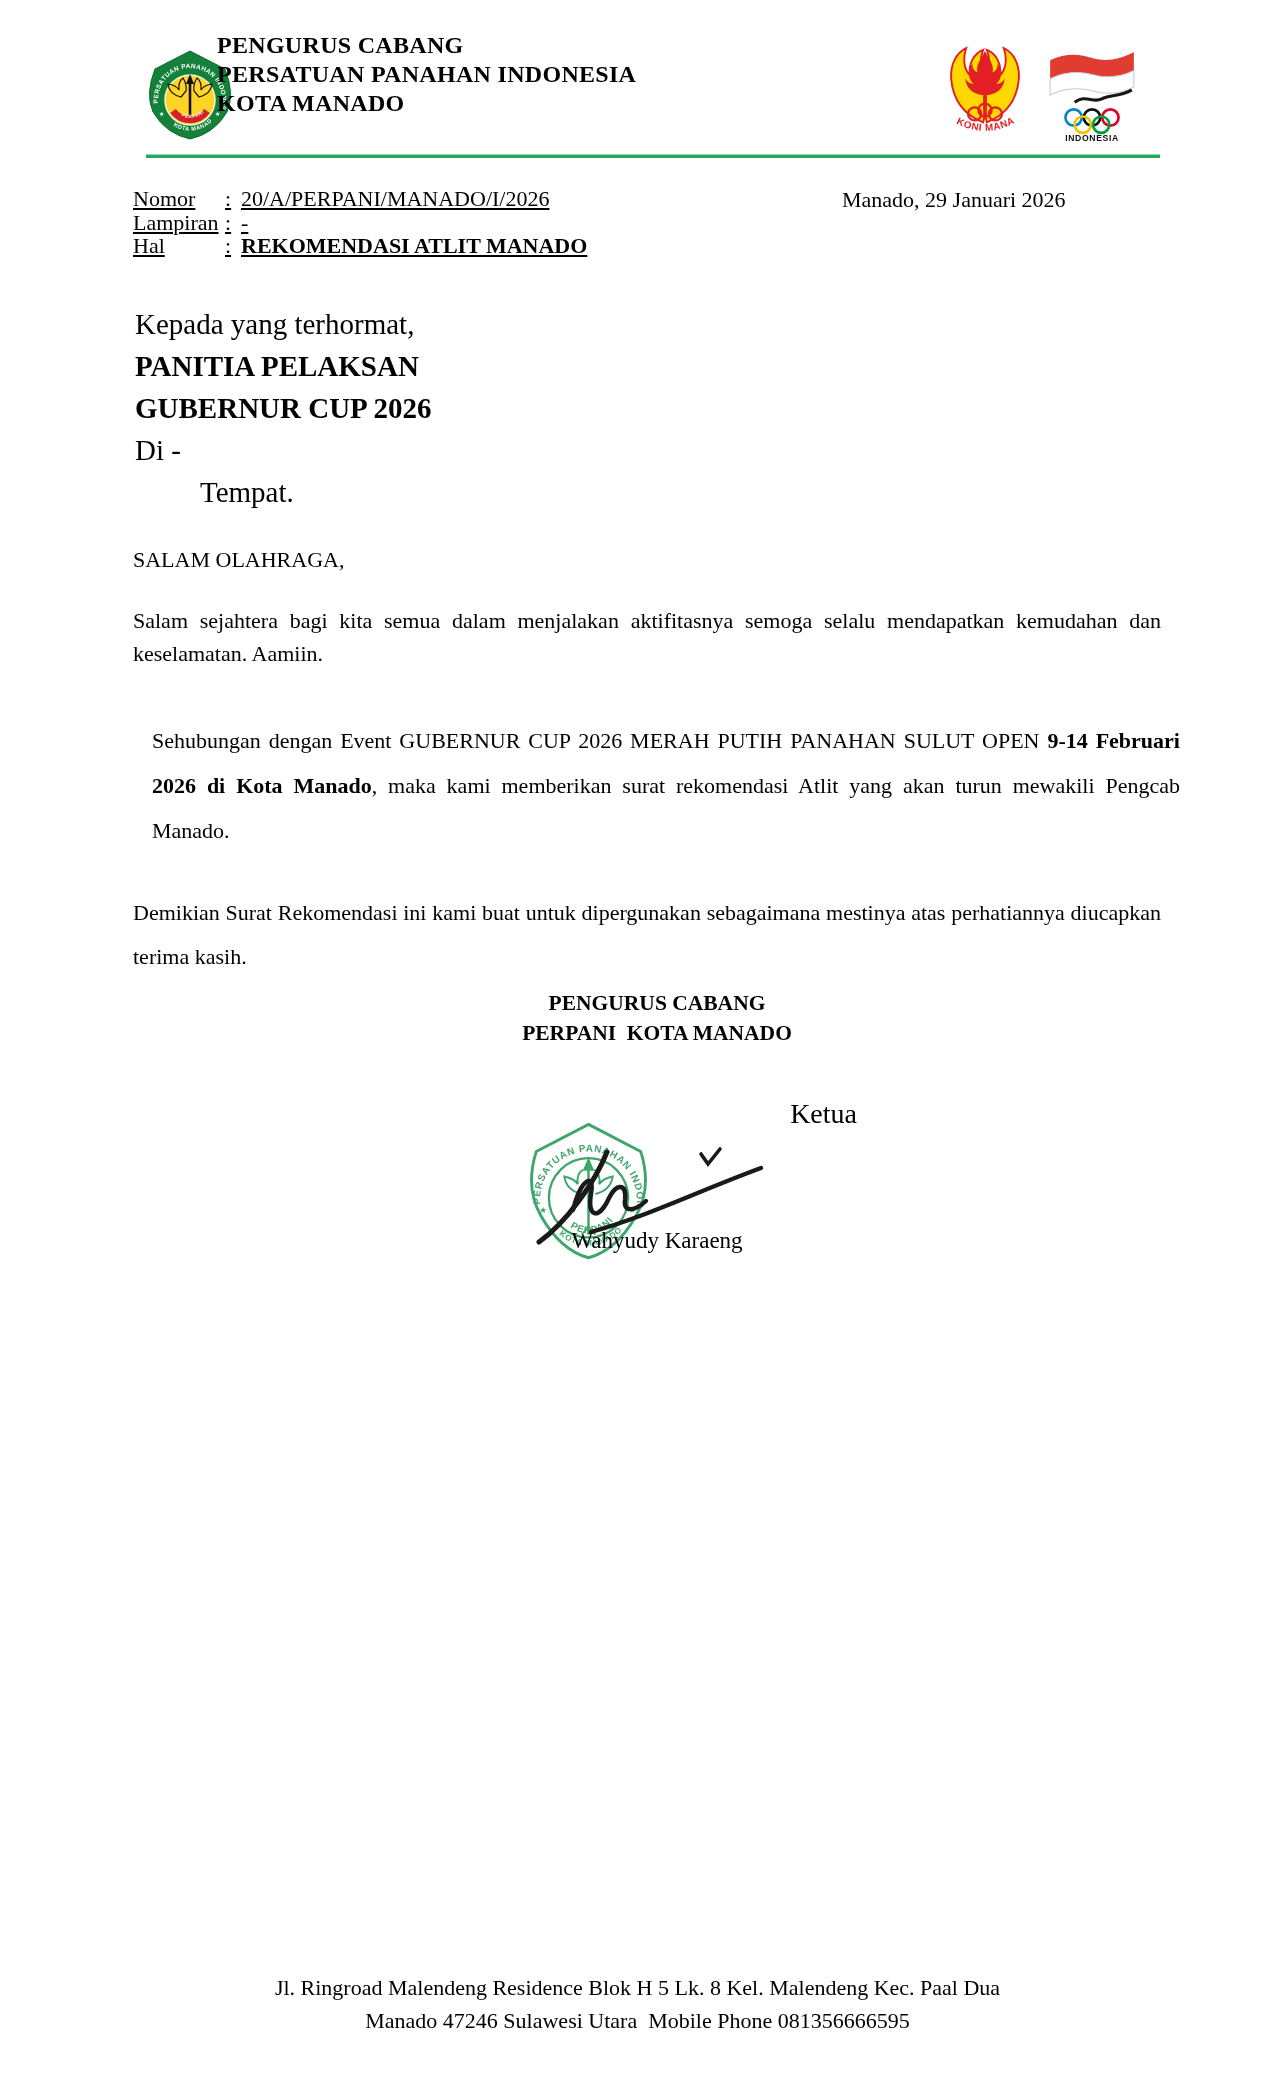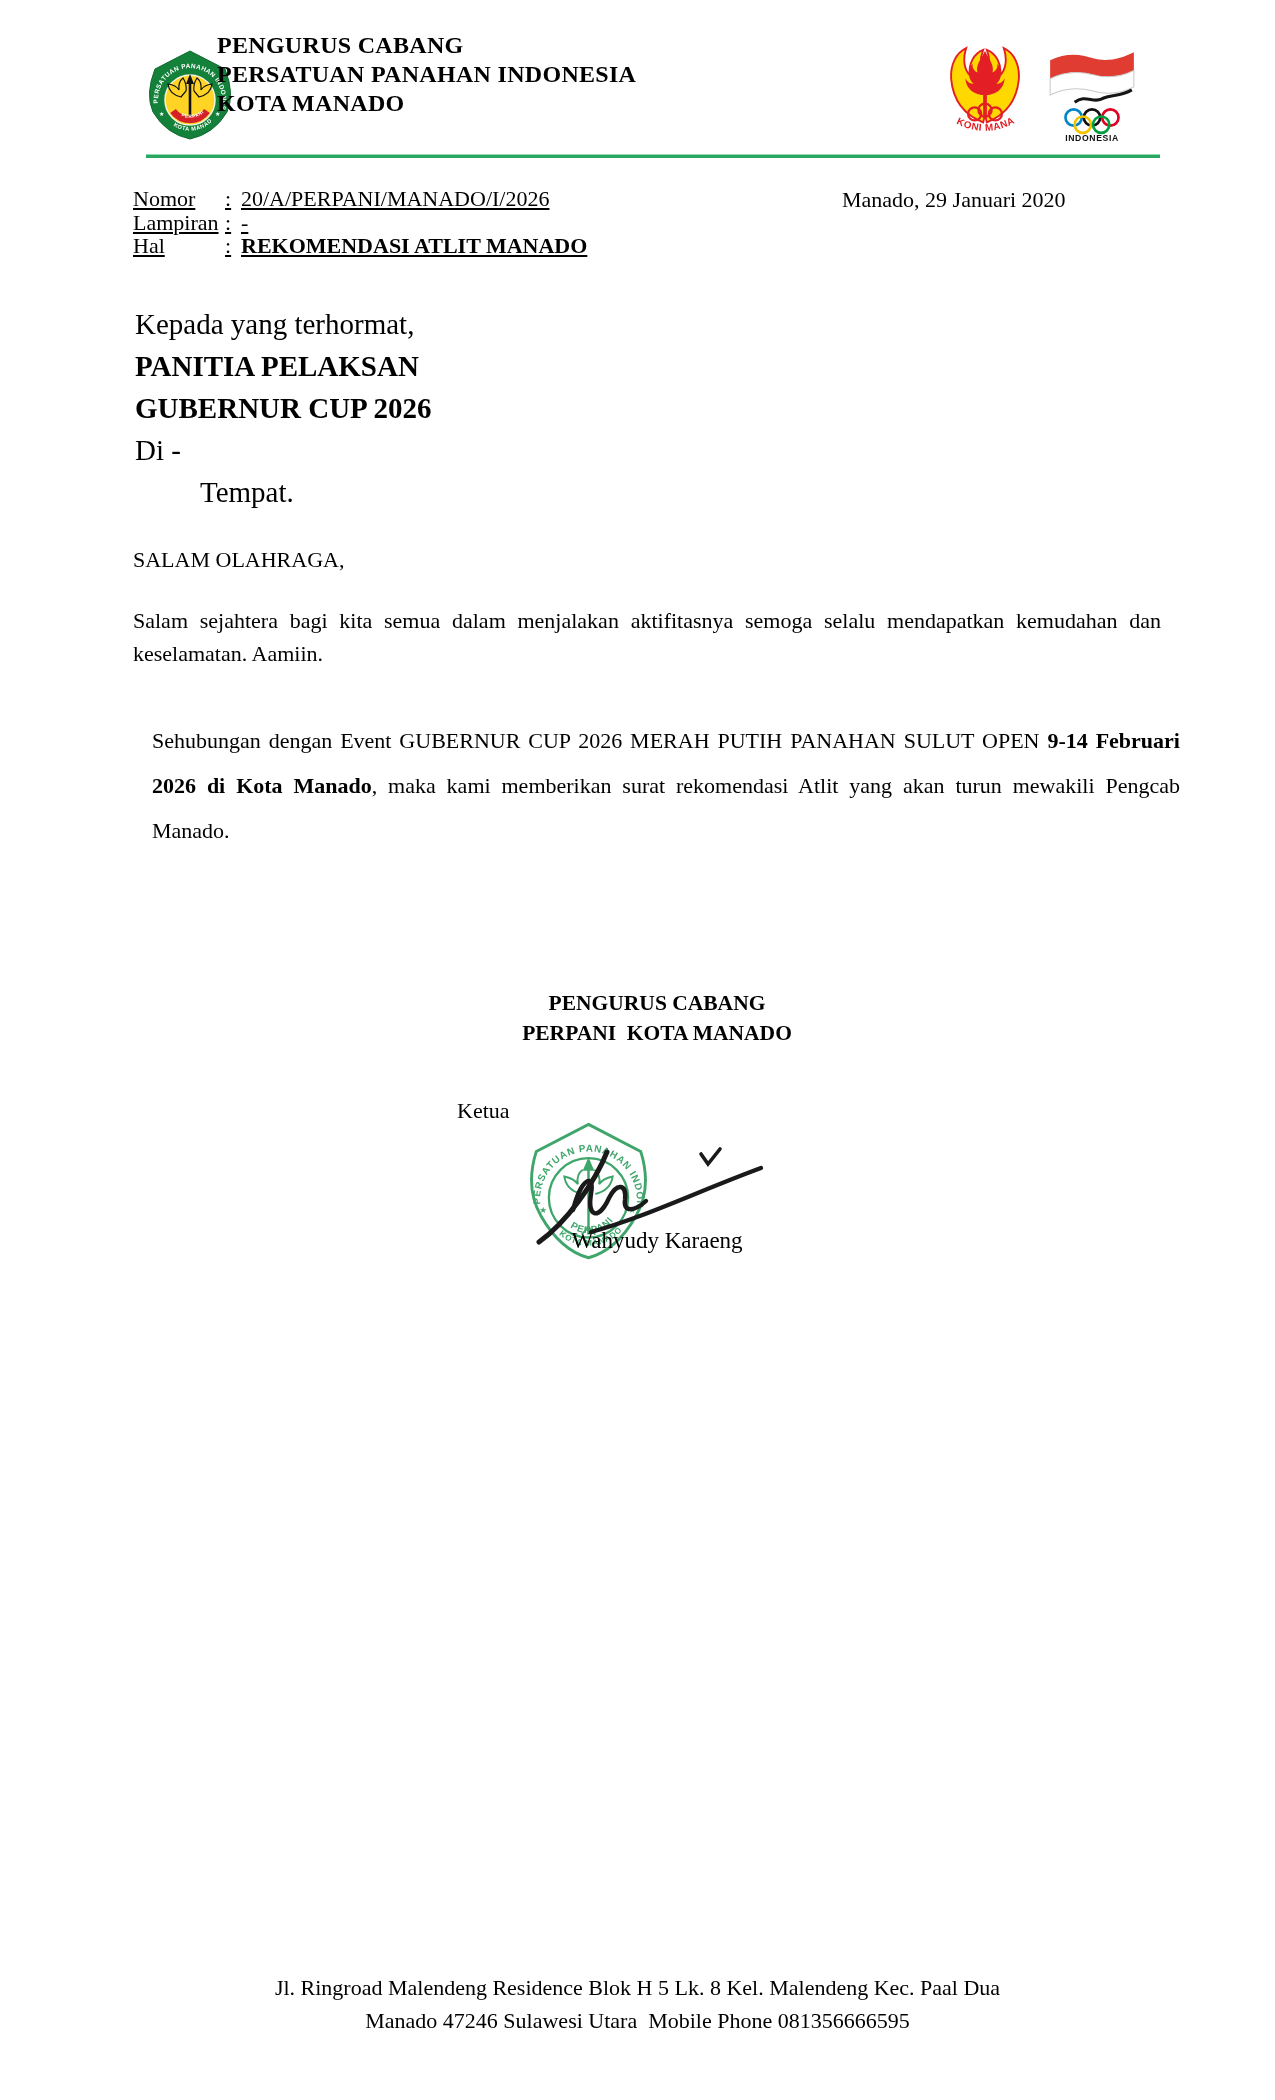--- a/index.html
+++ b/index.html
@@ -23,21 +23,21 @@
 
   
   .greeting{left:133px;top:547px;font-size:22px;}
   .para{left:133px;width:1028px;font-size:22px;text-align:justify;}
   .para1{top:582px;line-height:33px;}
   .para2{top:696px;line-height:45px;margin-left:19px;}
   .para3{top:869px;line-height:44px;}
 
   
   .sig-org{left:457px;top:988px;width:400px;text-align:center;font-weight:bold;font-size:21.5px;line-height:30px;}
-  .ketua{left:457px;top:1098px;width:400px;text-align:left;font-size:22px;}
+  .ketua{left:457px;top:1098px;width:400px;text-align:right;font-size:28px;}
   .stamp{left:516px;top:1118px;z-index:1;opacity:.92;}
   .sig-svg{left:533px;top:1146px;z-index:3;}
   .sig-name{left:457px;top:1228px;width:400px;text-align:center;font-weight:normal;font-size:23px;z-index:2;}
 
   
   .footer{left:0;top:1971px;width:1275px;text-align:center;font-size:22px;line-height:33px;}
   .keep-spaces{white-space:pre-wrap;}
 
   .svgtext{font-family:"Liberation Sans","DejaVu Sans",sans-serif;}
 </style>
@@ -125,36 +125,37 @@
       <span>Lampiran</span>
       <span>:</span>
       <span>-</span>
     </div>
     <div class="meta-row">
       <span>Hal</span>
       <span>:</span>
       <span class="bold">REKOMENDASI ATLIT MANADO</span>
     </div>
   </div>
-  <div class="abs dateline">Manado, 29 Januari 2020</div>
+  <div class="abs dateline">Manado, 29 Januari 2026</div>
 
   <div class="abs recipient">
     <div>Kepada yang terhormat,</div>
     <div class="bold">PANITIA PELAKSAN</div>
     <div class="bold">GUBERNUR CUP 2026</div>
     <div>Di -</div>
     <div class="indent">Tempat.</div>
   </div>
 
   <div class="abs greeting">SALAM OLAHRAGA,</div>
 
   <p class="abs para para1">Salam sejahtera bagi kita semua dalam menjalakan aktifitasnya semoga selalu mendapatkan kemudahan dan keselamatan. Aamiin.</p>
 
   <p class="abs para para2"><span>Sehubungan dengan Event GUBERNUR CUP 2026 MERAH PUTIH PANAHAN SULUT OPEN </span><span class="bold">9-14 Februari 2026 di Kota Manado</span><span>, maka kami memberikan surat rekomendasi Atlit yang akan turun mewakili Pengcab Manado.</span></p>
 
+  <p class="abs para para3">Demikian Surat Rekomendasi ini kami buat untuk dipergunakan sebagaimana mestinya atas perhatiannya diucapkan terima kasih.</p>
 
   <div class="abs sig-org">
     <div>PENGURUS CABANG</div>
     <div class="keep-spaces">PERPANI  KOTA MANADO</div>
   </div>
 
   <div class="abs ketua">Ketua</div>
 
   <div class="abs stamp">
     <svg width="145" height="150" viewBox="0 0 150 150">

